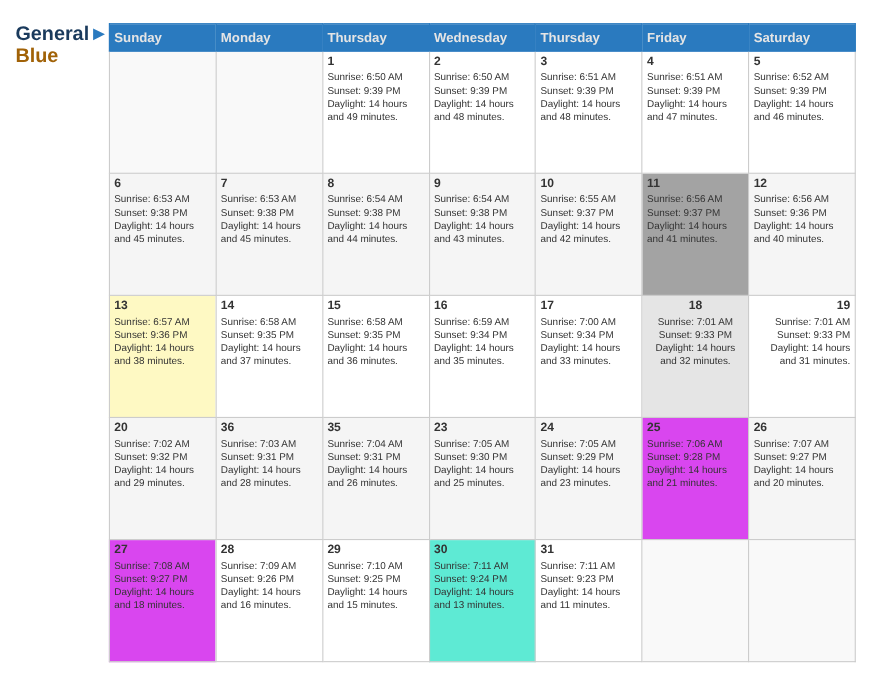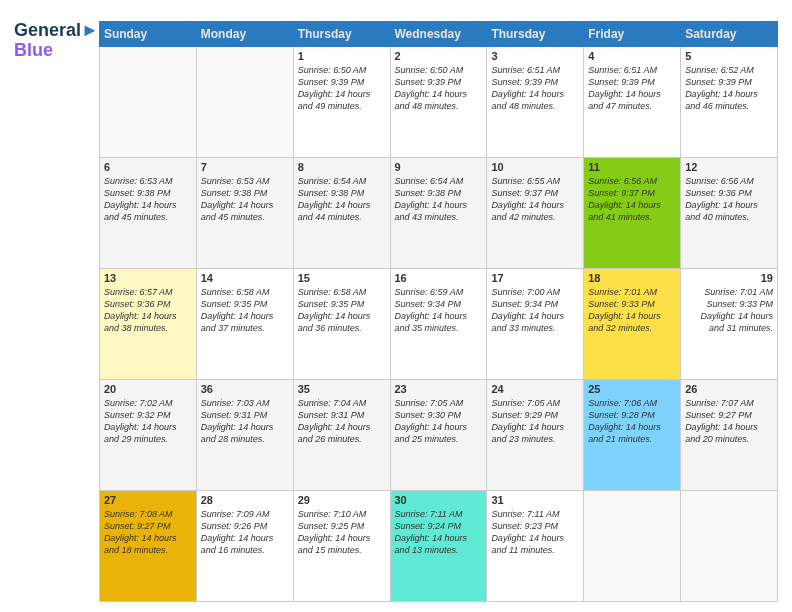--- a/index.html
+++ b/index.html
@@ -82,37 +82,36 @@
     .day-num {
       font-weight: bold;
       font-size: 11px;
       display: block;
       margin-bottom: 2px;
     }
     .cell-text {
       font-size: 9px;
       line-height: 1.35;
       color: #333;
-      font-style: italic;
     }
     .empty {
       background: #f9f9f9 !important;
     }
   </style>
 </head>
 <body>
 
 <div class="page">
   <div class="header">
     <div class="logo">
       <div>
         <div style="display:flex;align-items:center;">
           <span class="logo-text">General<span>►</span></span>
         </div>
-        <div class="logo-text" style="color:#8b5cf6;font-size:18px;font-weight:bold;">Blue</div>
+        <div class="logo-text" style="color:#a16207;font-size:18px;font-weight:bold;">Blue</div>
       </div>
     </div>
     <div class="title-block">
       <div class="month-title"></div>
       <div class="location"></div>
     </div>
   </div>
 
   <table class="calendar">
     <thead>
@@ -166,21 +165,21 @@
             <div class="cell-text">Sunrise: 6:54 AM<br>Sunset: 9:38 PM<br>Daylight: 14 hours and 44 minutes.</div>
           </td>
           <td style="background: rgb(245, 245, 245);">
             <span class="day-num">9</span>
             <div class="cell-text">Sunrise: 6:54 AM<br>Sunset: 9:38 PM<br>Daylight: 14 hours and 43 minutes.</div>
           </td>
           <td style="background: rgb(245, 245, 245);">
             <span class="day-num">10</span>
             <div class="cell-text">Sunrise: 6:55 AM<br>Sunset: 9:37 PM<br>Daylight: 14 hours and 42 minutes.</div>
           </td>
-          <td style="background: #84cc16;">
+          <td style="background: #a3a3a3;">
             <span class="day-num">11</span>
             <div class="cell-text">Sunrise: 6:56 AM<br>Sunset: 9:37 PM<br>Daylight: 14 hours and 41 minutes.</div>
           </td>
           <td style="background: rgb(245, 245, 245);">
             <span class="day-num">12</span>
             <div class="cell-text">Sunrise: 6:56 AM<br>Sunset: 9:36 PM<br>Daylight: 14 hours and 40 minutes.</div>
           </td>
         </tr>
         <tr>
           <td style="background: #fef9c3;">
@@ -196,21 +195,21 @@
             <div class="cell-text">Sunrise: 6:58 AM<br>Sunset: 9:35 PM<br>Daylight: 14 hours and 36 minutes.</div>
           </td>
           <td style="background: rgb(255, 255, 255);">
             <span class="day-num">16</span>
             <div class="cell-text">Sunrise: 6:59 AM<br>Sunset: 9:34 PM<br>Daylight: 14 hours and 35 minutes.</div>
           </td>
           <td style="background: rgb(255, 255, 255);">
             <span class="day-num">17</span>
             <div class="cell-text">Sunrise: 7:00 AM<br>Sunset: 9:34 PM<br>Daylight: 14 hours and 33 minutes.</div>
           </td>
-          <td style="background: #fde047;">
+          <td style="background: #e5e5e5; text-align: center;">
             <span class="day-num">18</span>
             <div class="cell-text">Sunrise: 7:01 AM<br>Sunset: 9:33 PM<br>Daylight: 14 hours and 32 minutes.</div>
           </td>
           <td style="background: rgb(255, 255, 255); text-align: right;">
             <span class="day-num">19</span>
             <div class="cell-text">Sunrise: 7:01 AM<br>Sunset: 9:33 PM<br>Daylight: 14 hours and 31 minutes.</div>
           </td>
         </tr>
         <tr>
           <td style="background: rgb(245, 245, 245);">
@@ -226,31 +225,31 @@
             <div class="cell-text">Sunrise: 7:04 AM<br>Sunset: 9:31 PM<br>Daylight: 14 hours and 26 minutes.</div>
           </td>
           <td style="background: rgb(245, 245, 245);">
             <span class="day-num">23</span>
             <div class="cell-text">Sunrise: 7:05 AM<br>Sunset: 9:30 PM<br>Daylight: 14 hours and 25 minutes.</div>
           </td>
           <td style="background: rgb(245, 245, 245); margin-top: 32px;">
             <span class="day-num">24</span>
             <div class="cell-text">Sunrise: 7:05 AM<br>Sunset: 9:29 PM<br>Daylight: 14 hours and 23 minutes.</div>
           </td>
-          <td style="background: #7dd3fc;">
+          <td style="background: #d946ef;">
             <span class="day-num">25</span>
             <div class="cell-text">Sunrise: 7:06 AM<br>Sunset: 9:28 PM<br>Daylight: 14 hours and 21 minutes.</div>
           </td>
           <td style="background: rgb(245, 245, 245);">
             <span class="day-num">26</span>
             <div class="cell-text">Sunrise: 7:07 AM<br>Sunset: 9:27 PM<br>Daylight: 14 hours and 20 minutes.</div>
           </td>
         </tr>
         <tr>
-          <td style="background: #eab308;">
+          <td style="background: #d946ef;">
             <span class="day-num">27</span>
             <div class="cell-text">Sunrise: 7:08 AM<br>Sunset: 9:27 PM<br>Daylight: 14 hours and 18 minutes.</div>
           </td>
           <td style="background: rgb(255, 255, 255);">
             <span class="day-num">28</span>
             <div class="cell-text">Sunrise: 7:09 AM<br>Sunset: 9:26 PM<br>Daylight: 14 hours and 16 minutes.</div>
           </td>
           <td style="background: rgb(255, 255, 255);">
             <span class="day-num">29</span>
             <div class="cell-text">Sunrise: 7:10 AM<br>Sunset: 9:25 PM<br>Daylight: 14 hours and 15 minutes.</div>

